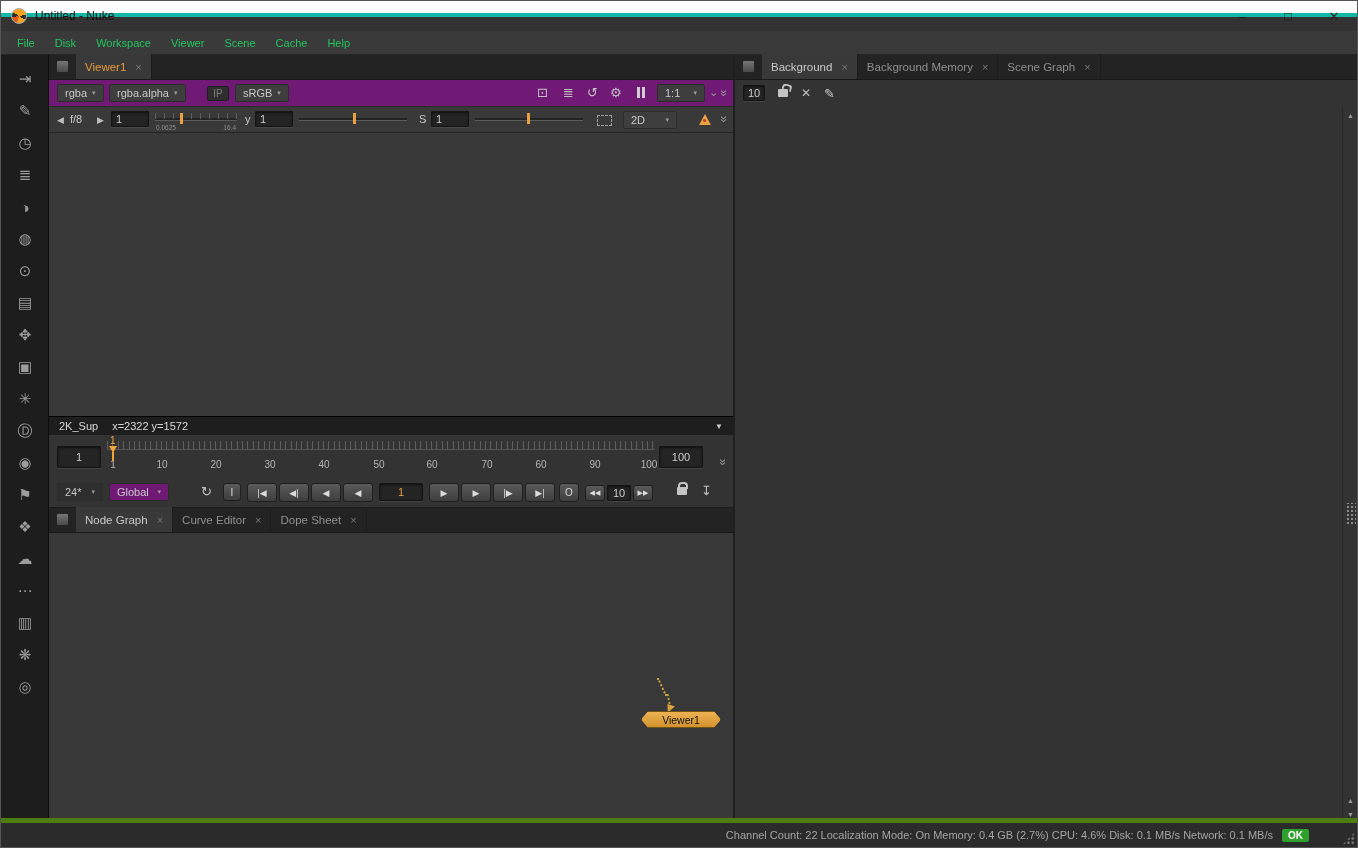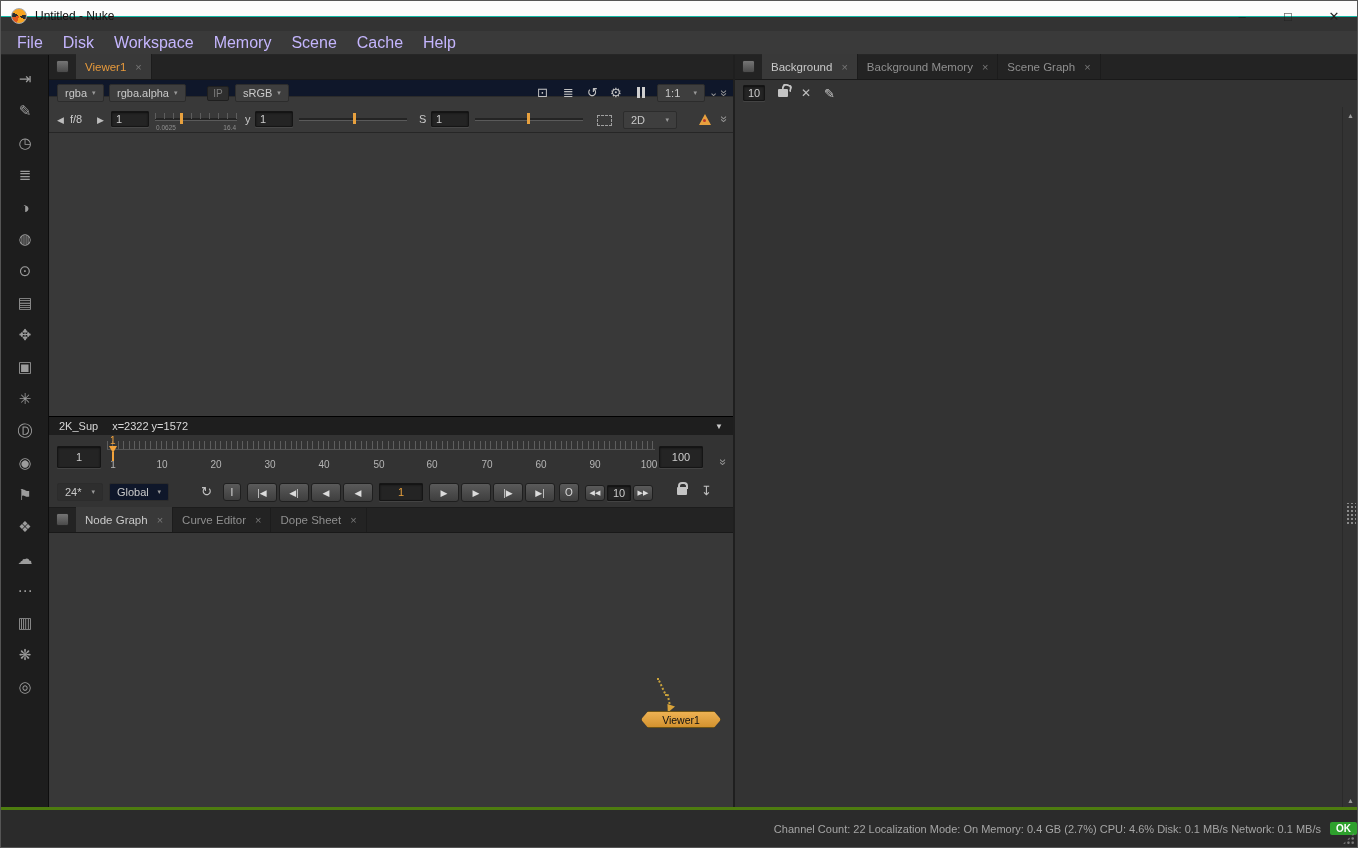--- a/index.html
+++ b/index.html
@@ -1,31 +1,31 @@
 <!DOCTYPE html>
 <html><head>
 <meta charset="utf-8">
 <style>
   *{margin:0;padding:0;box-sizing:border-box}
   html,body{background:#1a1a1a}
   body{font-family:"Liberation Sans","DejaVu Sans",sans-serif;-webkit-font-smoothing:antialiased}
   .app{position:relative;width:1358px;height:848px;background:#333;overflow:hidden;border:1px solid #555}
 
   
-  .titlebar{position:absolute;top:0;left:0;right:0;height:16px;background:#fcfcfc;border-bottom:1px solid #14b8a6}
+  .titlebar{position:absolute;top:0;left:0;right:0;height:16px;background:#fcfcfc;border-bottom:4px solid #14b8a6}
   .logo{position:absolute;left:10px;top:7px;width:16px;height:16px;border-radius:50%;
         background:conic-gradient(#f7a421 0 22%,#2f2f2f 22% 34%,#f7a421 34% 55%,#e2581e 55% 72%,#2f2f2f 72% 84%,#f7a421 84% 100%);
         border:1px solid #aaa}
   .title-text{position:absolute;left:34px;top:8px;font-size:12px;color:#111}
   .win-btn{position:absolute;top:0;width:46px;height:30px;display:flex;align-items:center;justify-content:center;font-size:13px;color:#222;cursor:default}
   .win-min{right:92px}.win-max{right:46px}.win-close{right:0}
 
   
   .menubar{position:absolute;top:30px;left:0;right:0;height:24px;background:#3a3a3a;display:flex;align-items:center;padding-left:6px;border-bottom:1px solid #262626}
-  .menu-item{padding:0 10px;font-size:16px;color:#c4b5fd;line-height:24px;cursor:default}
+  .menu-item{padding:0 10px;font-size:11px;color:#22c55e;line-height:24px;cursor:default}
 
   
   .node-toolbar{position:absolute;left:0;top:54px;width:48px;bottom:24px;background:#1d1d1d;border-right:1px solid #0d0d0d;padding-top:8px}
   .tool-icon{width:48px;height:32px;display:flex;align-items:center;justify-content:center;font-size:15px;color:#9c9c9c;cursor:default}
 
   
   .tabbar{position:absolute;left:0;right:0;top:0;height:25px;background:#232323;display:flex;align-items:flex-end;border-bottom:1px solid #191919}
   .pmenu{width:13px;height:13px;margin:0 7px 6px 7px;background:linear-gradient(#757575,#4a4a4a);border:1px solid #262626;border-radius:2px;flex:none;cursor:pointer}
   .tab{display:flex;align-items:center;height:25px;padding:0 9px;font-size:11.5px;color:#8f8f8f;cursor:pointer;border-right:1px solid #1c1c1c}
   .tab.active{background:#393939;color:#c9c9c9}
@@ -42,21 +42,21 @@
   .lock::before{content:"";position:absolute;left:1px;top:-5px;width:6px;height:5px;border:2px solid #c4c4c4;border-bottom:none;border-radius:4px 4px 0 0}
   .lock.open::before{left:4px;transform:rotate(14deg)}
   .pause{position:absolute;display:flex;gap:2px;cursor:pointer}
   .pause i{display:block;width:3px;height:11px;background:#cfcfcf}
   .roi{position:absolute;width:15px;height:11px;border:1px dashed #a0a0a0;cursor:pointer}
   .warn{position:absolute;width:0;height:0;border-left:6px solid transparent;border-right:6px solid transparent;border-bottom:11px solid #e8a13e;cursor:pointer}
   .warn::after{content:"";position:absolute;left:-2px;top:5px;width:3px;height:3px;border-radius:50%;background:#c0392b}
 
   
   .viewer-pane{position:absolute;left:48px;top:54px;width:684px;height:452px;background:#393939}
-  .vtoolbar1{position:absolute;left:0;right:0;top:25px;height:17px;background:#0f172a;border-bottom:1px solid #2b2b2b}
+  .vtoolbar1{position:absolute;left:0;right:0;top:25px;height:27px;background:#701a75;border-bottom:1px solid #2b2b2b}
   .vtoolbar2{position:absolute;left:0;right:0;top:52px;height:26px;background:#393939;border-bottom:1px solid #262626}
   .ip-btn{position:absolute;left:158px;top:6px;width:22px;height:15px;background:#2e2e2e;border:1px solid #1f1f1f;border-radius:2px;color:#7e7e7e;font-size:10px;display:flex;align-items:center;justify-content:center;cursor:pointer}
   .lbl{position:absolute;font-size:11px;color:#c9c9c9}
   .arrbtn{position:absolute;font-size:9px;color:#bdbdbd;cursor:pointer}
   .slider{position:absolute;top:5px;height:16px;cursor:pointer}
   .slider::before{content:"";position:absolute;left:0;right:0;top:6px;height:2px;background:#242424;border-bottom:1px solid #5a5a5a}
   .slider .ticks{position:absolute;left:0;right:0;top:1px;height:6px;background:repeating-linear-gradient(90deg,#5d5d5d 0 1px,transparent 1px 9px)}
   .slider .handle{position:absolute;top:1px;width:3px;height:11px;background:#e8a13e}
   .smin,.smax{position:absolute;top:12px;font-size:6.5px;color:#8f8f8f}
   .smin{left:1px}.smax{right:1px}
@@ -91,21 +91,21 @@
   
   .vsplit{position:absolute;left:732px;top:54px;width:2px;bottom:24px;background:#1f1f1f;cursor:col-resize}
   .right-pane{position:absolute;left:734px;top:54px;right:0;bottom:24px;background:#333}
   .props-ctrl{position:absolute;left:0;right:0;top:25px;height:26px;background:#333;display:flex;align-items:center;gap:13px;padding-left:8px}
   .scrollbar{position:absolute;right:0;top:52px;bottom:0;width:15px;background:#333;border-left:1px solid #2a2a2a}
   .sb-arrow{position:absolute;left:0;width:15px;height:13px;display:flex;align-items:center;justify-content:center;font-size:7px;color:#9a9a9a;cursor:pointer}
   .sb-thumb{position:absolute;left:2px;width:11px;height:22px;cursor:pointer;
             background-image:radial-gradient(circle,#8a8a8a 1px,transparent 1.4px);background-size:4px 4px;background-position:1px 2px}
 
   
-  .statusbar{position:absolute;left:0;right:0;bottom:0;height:40px;background:#2b2b2b;border-top:3px solid #4d7c0f;display:flex;align-items:center;justify-content:flex-end;gap:9px}
+  .statusbar{position:absolute;left:0;right:0;bottom:0;height:29px;background:#2b2b2b;border-top:5px solid #4d7c0f;display:flex;align-items:center;justify-content:flex-end;padding-right:48px;gap:9px}
   .status-text{font-size:11px;color:#a5a5a5}
   .ok-badge{background:#2ea12d;color:#fff;font-size:10px;font-weight:bold;padding:1px 6px;border-radius:2px;cursor:pointer}
   .grip{position:absolute;right:2px;bottom:2px;width:13px;height:13px;
         background-image:radial-gradient(circle,#7d7d7d 1px,transparent 1.4px);background-size:4.3px 4.3px;
         clip-path:polygon(100% 0,100% 100%,0 100%)}
 </style>
 </head>
 <body>
 
 <div class="app">
@@ -115,21 +115,21 @@
     <span class="title-text">Untitled - Nuke</span>
     <div class="win-btn win-min">–</div>
     <div class="win-btn win-max">□</div>
     <div class="win-btn win-close">✕</div>
   </div>
 
   <div class="menubar">
     <span class="menu-item">File</span>
     <span class="menu-item">Disk</span>
     <span class="menu-item">Workspace</span>
-    <span class="menu-item">Memory</span>
+    <span class="menu-item">Viewer</span>
     <span class="menu-item">Scene</span>
     <span class="menu-item">Cache</span>
     <span class="menu-item">Help</span>
   </div>
 
   <div class="node-toolbar">
     <div class="tool-icon">⇥</div>
     <div class="tool-icon">✎</div>
     <div class="tool-icon">◷</div>
     <div class="tool-icon">≣</div>
@@ -251,21 +251,21 @@
       </div>
       <div class="ibox center" style="right:30px;top:11px;width:44px;height:22px">100</div>
       <span class="chevrons" style="right:6px;top:20px">»</span>
     </div>
 
     <div class="playback">
       <div class="dd" style="left:8px;top:5px;width:46px;background:#2e2e2e">
         <span>24*</span>
         <span class="dd-caret" style="margin-left:auto">▾</span>
       </div>
-      <div class="dd" style="left:60px;top:5px;width:60px;background:#0f172a">
+      <div class="dd" style="left:60px;top:5px;width:60px;background:#701a75">
         <span>Global</span>
         <span class="dd-caret" style="margin-left:auto">▾</span>
       </div>
       <span class="flat-icon" style="left:152px;top:7px">↻</span>
       <div class="tbtn" style="left:174px;top:5px;width:18px;height:18px;font-size:10px">I</div>
       <div class="tbtn" style="left:198px;top:5px;width:30px;height:19px">|◀</div>
       <div class="tbtn" style="left:230px;top:5px;width:30px;height:19px">◀|</div>
       <div class="tbtn" style="left:262px;top:5px;width:30px;height:19px">◀</div>
       <div class="tbtn" style="left:294px;top:5px;width:30px;height:19px">◀</div>
       <div class="ibox center" style="left:330px;top:5px;width:44px;height:18px;color:#e8a13e">1</div>

